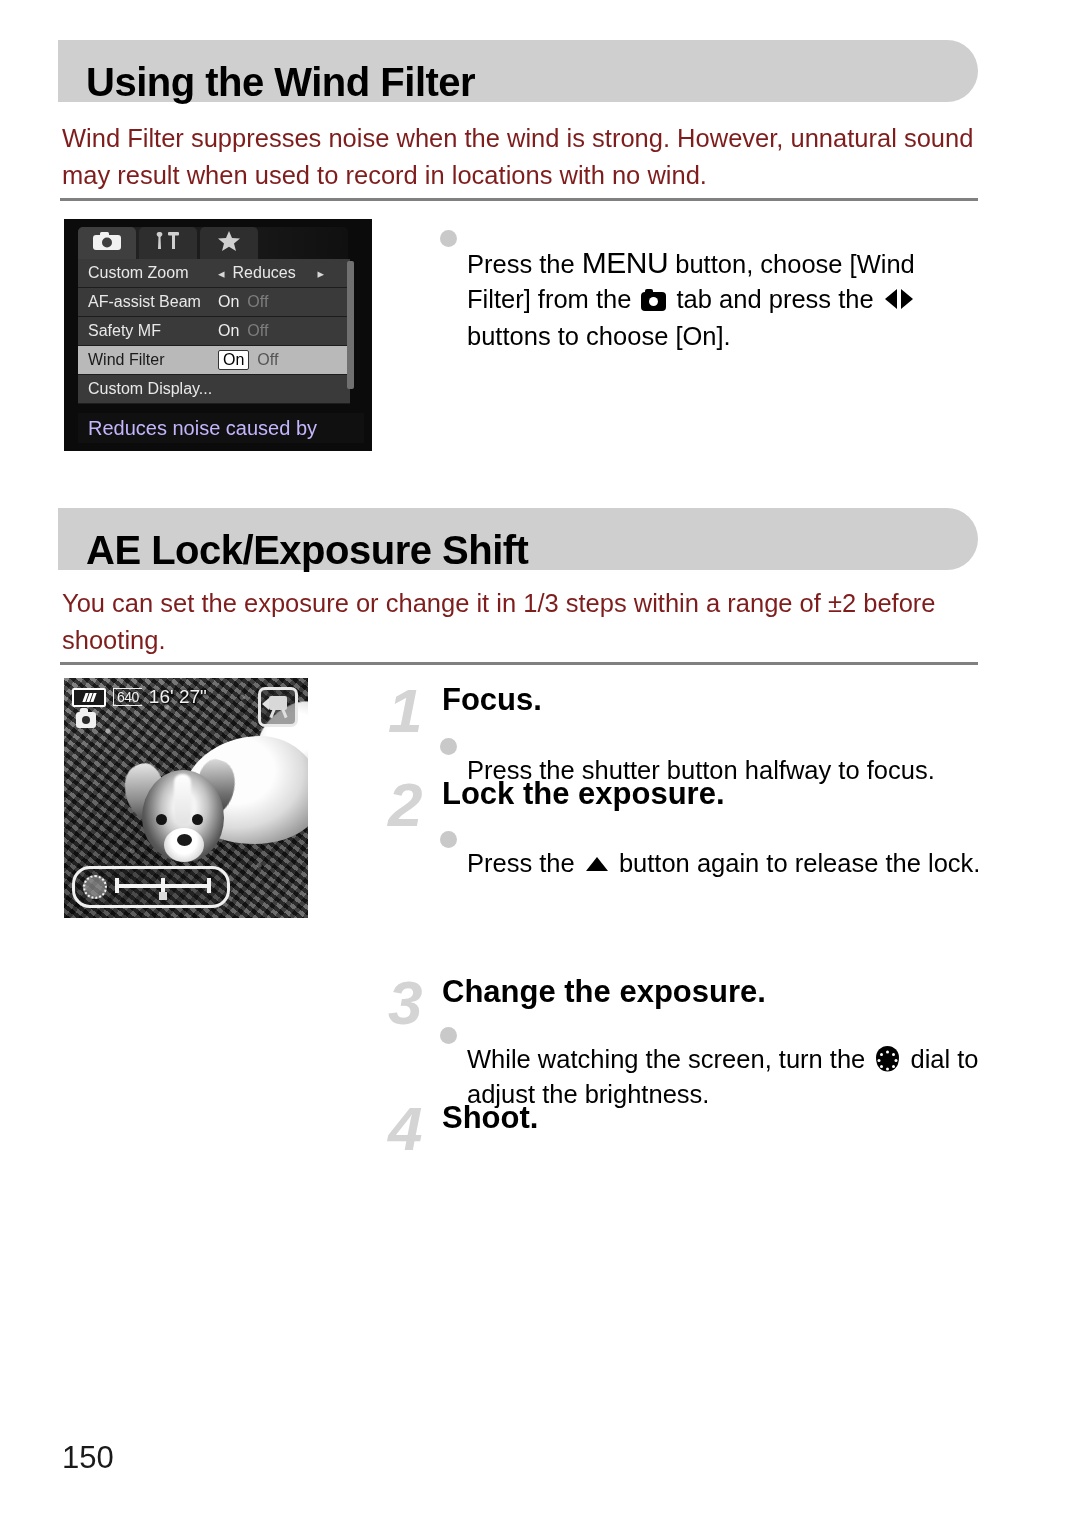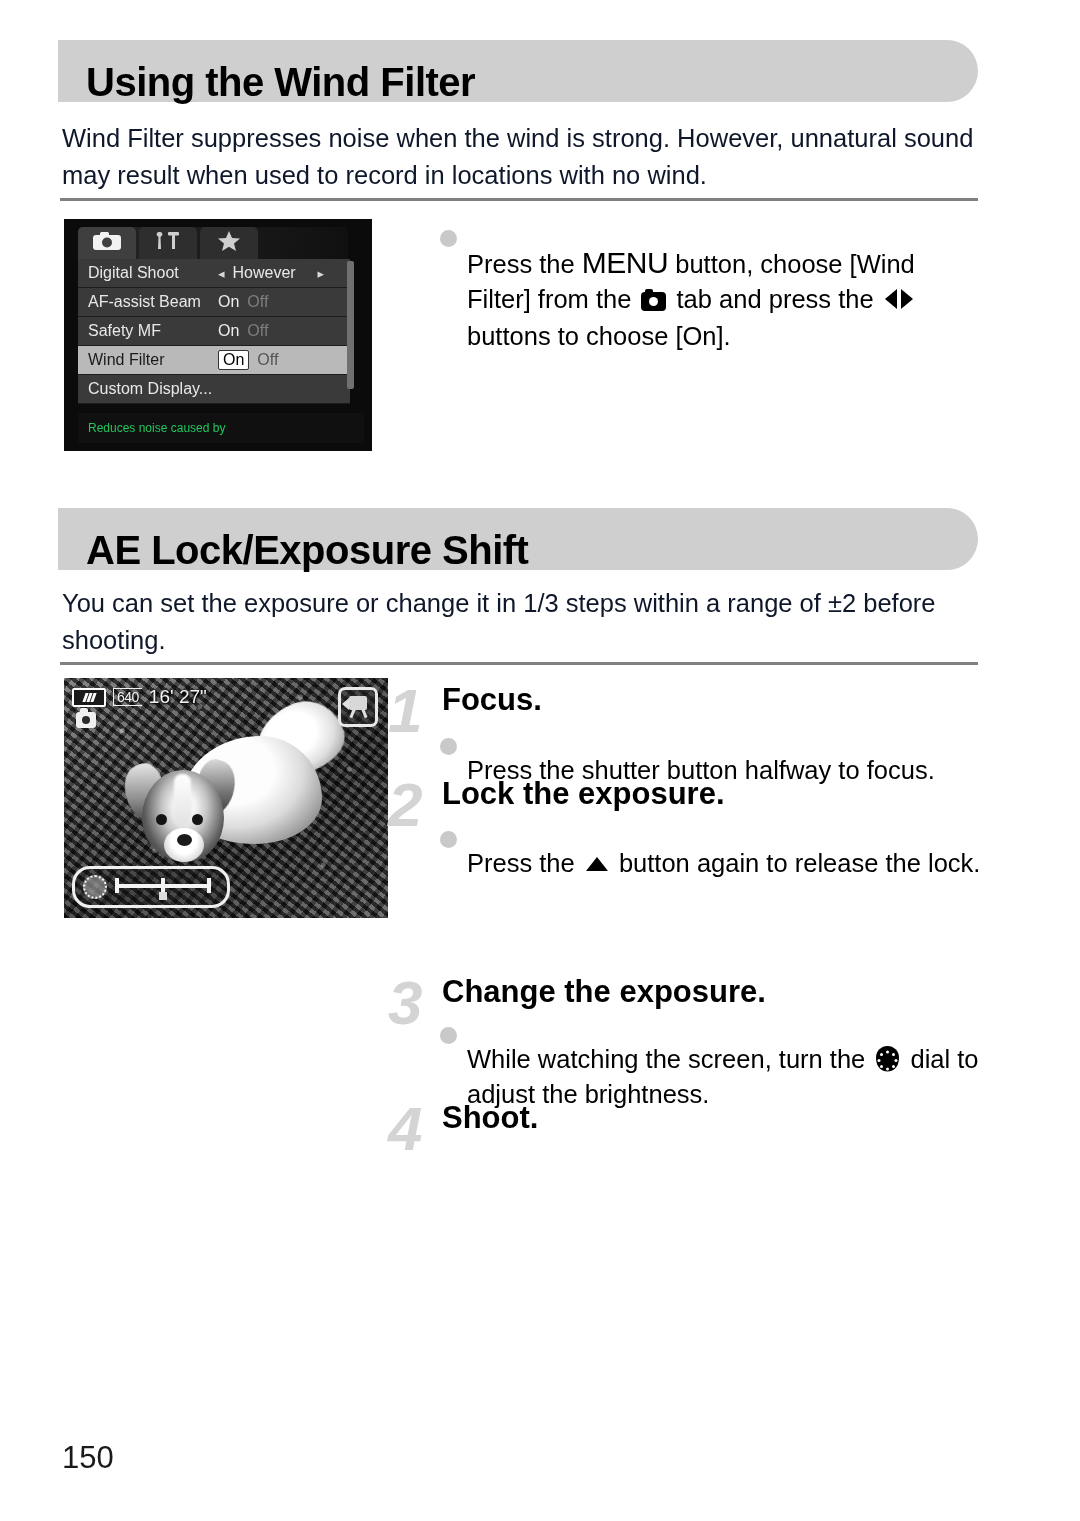--- a/index.html
+++ b/index.html
@@ -36,21 +36,21 @@
     white-space: nowrap;
   }
 
   
   .intro {
     position: absolute;
     left: 62px;
     width: 920px;
     font-size: 25.5px;
     line-height: 37px;
-    color: #0f172a;
+    color: #7f1d1d;
   }
 
   
   .rule {
     position: absolute;
     left: 60px;
     width: 918px;
     height: 3px;
     background: #808080;
   }
@@ -165,22 +165,22 @@
     position: absolute;
     left: 14px;
     bottom: 8px;
     width: 286px;
     height: 30px;
     background: #101010;
     display: flex;
     align-items: center;
   }
   .cam-menu .helpbar span {
-    color: #22c55e;
-    font-size: 12px;
+    color: #c4b5fd;
+    font-size: 20px;
     padding-left: 10px;
   }
 
   
   .instr {
     position: absolute;
     font-size: 25.5px;
     line-height: 35px;
   }
   .bullet-row {
@@ -273,21 +273,21 @@
     font-weight: bold;
     line-height: 1;
     white-space: nowrap;
   }
 
   
   .photo {
     position: absolute;
     left: 64px;
     top: 678px;
-    width: 324px;
+    width: 244px;
     height: 240px;
     overflow: hidden;
     background: #a21caf;
   }
   .photo .bg {
     position: absolute;
     inset: 0;
     background:
       radial-gradient(circle at 18% 22%, rgba(255,255,255,0.38) 0 2px, transparent 3px),
       radial-gradient(circle at 42% 12%, rgba(255,255,255,0.30) 0 2px, transparent 3px),
@@ -562,24 +562,24 @@
       <span>
         <svg width="24" height="22" viewBox="0 0 24 22">
           <polygon points="12,1 15,8 23,8.5 17,13.5 19,21 12,16.8 5,21 7,13.5 1,8.5 9,8" fill="#cfcfcf"></polygon>
         </svg>
       </span>
     </div>
   </div>
 
   <div class="rows">
     <div class="row">
-      <span class="lbl">Digital Shoot</span>
+      <span class="lbl">Custom Zoom</span>
       <span class="val">
         <span class="arrow-l">◂</span>
-        <span>However</span>
+        <span>Reduces</span>
       </span>
       <span class="arrow-r" style="position:absolute;right:26px;">▸</span>
     </div>
 
     <div class="row">
       <span class="lbl">AF-assist Beam</span>
       <span class="val">
         <span class="opt-on">On</span>
         <span class="opt-off">Off</span>
       </span>

